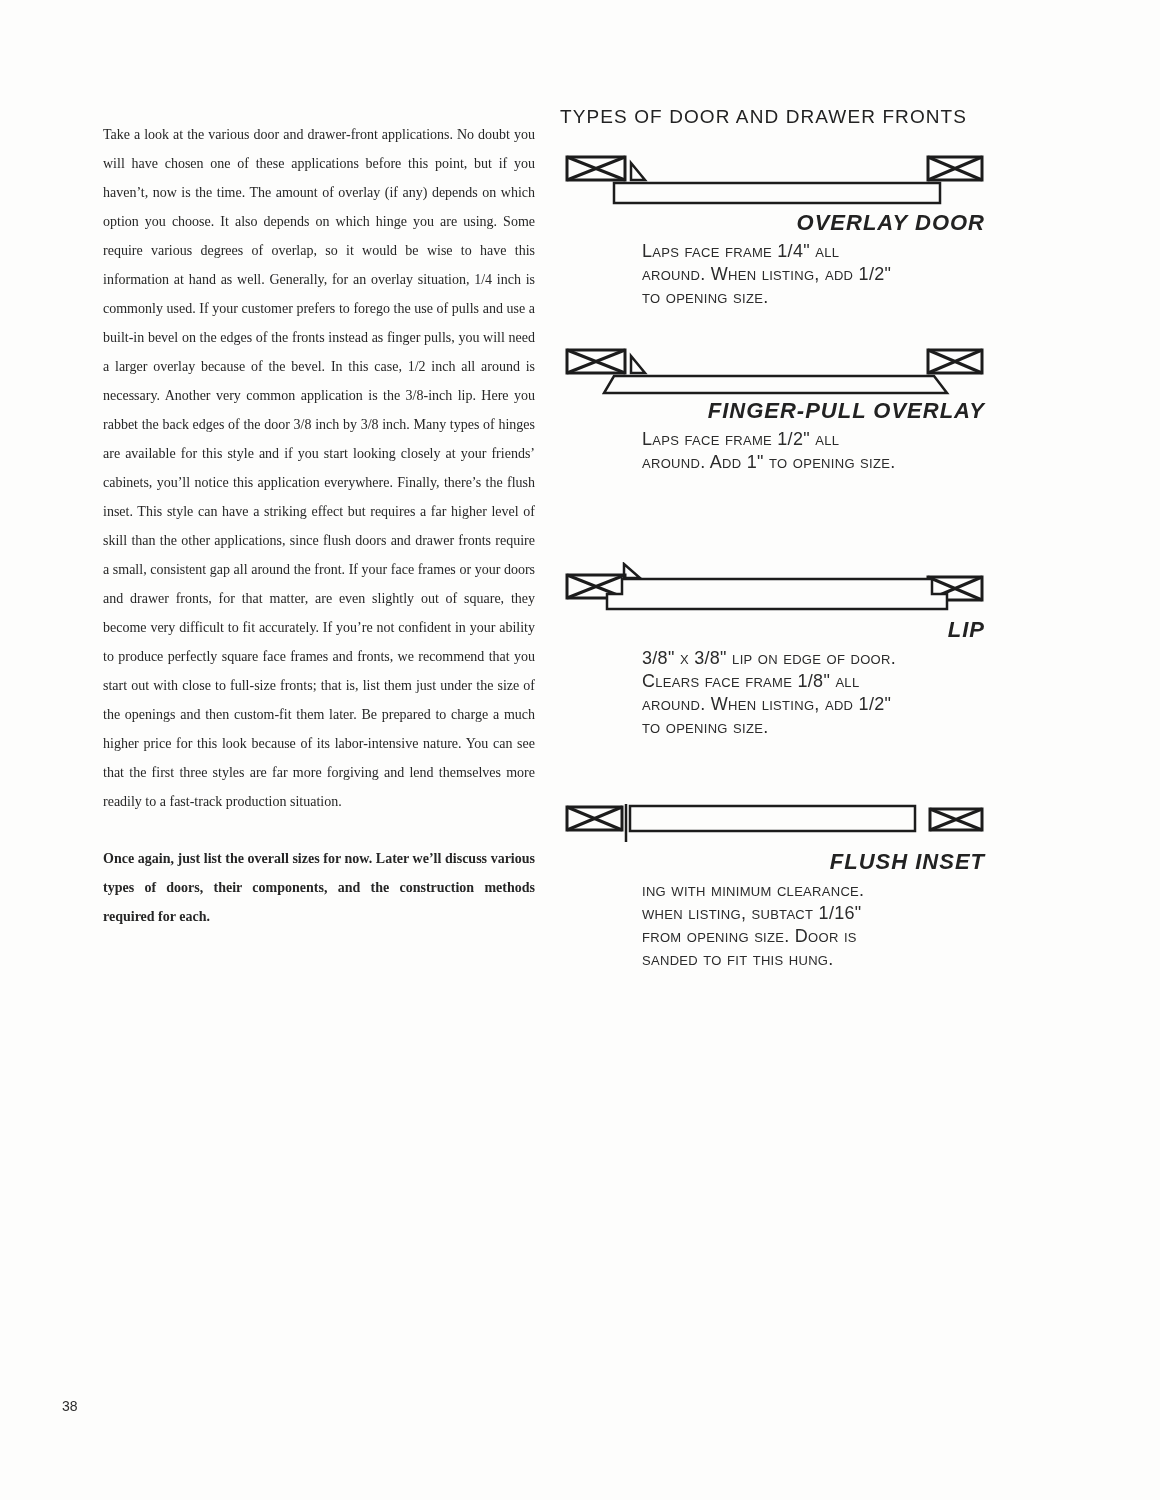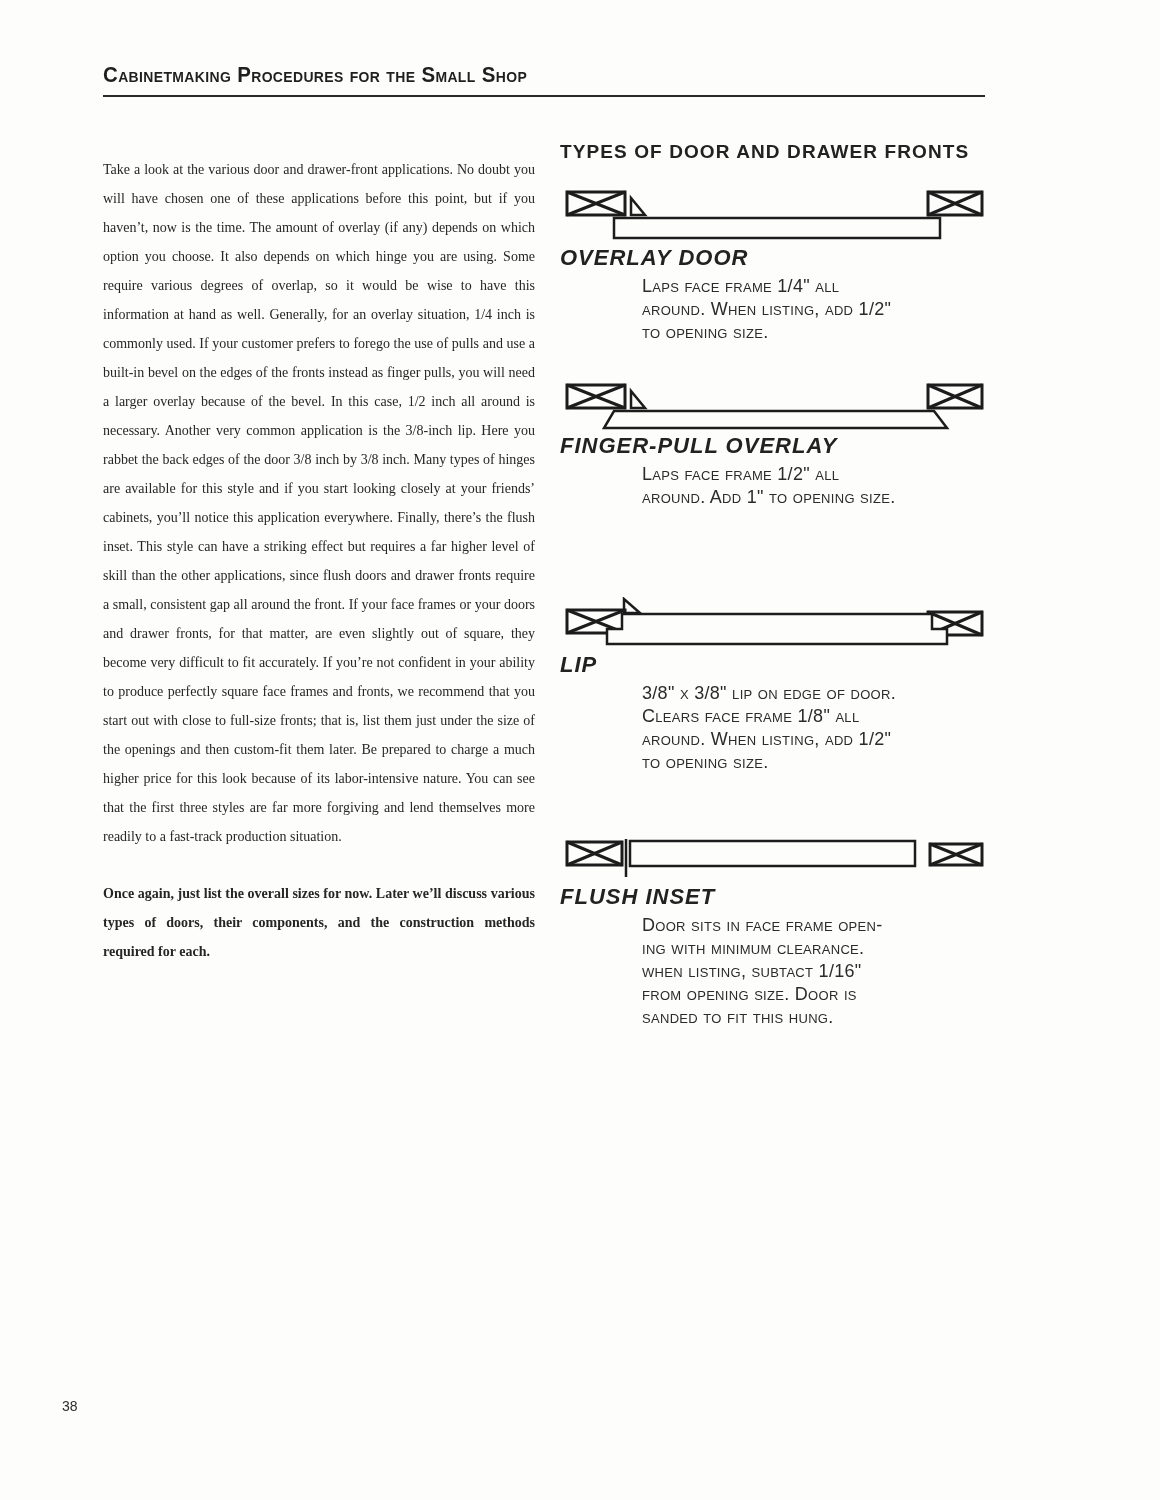--- a/index.html
+++ b/index.html
@@ -48,32 +48,32 @@
     font-size:14px;
     line-height:29px;
     text-align:justify;
     color:#262626;
   }
   .body-text p{margin:0;}
   .body-text p.first{margin-top:20px;}
   .body-text p.second{margin-top:28px;font-weight:bold;}
   
   .column-heading{
-    font-weight:700;
+    font-weight:400;
     font-size:19px;
     letter-spacing:1.1px;
     line-height:24px;
     padding-top:5px;
     color:#222;
     white-space:nowrap;
   }
   .figure svg{display:block;}
   .figure{margin:0;}
   .fig-caption{
-    text-align:left;
+    text-align:right;
     font-weight:700;
     font-style:italic;
     font-size:22px;
     letter-spacing:1px;
     line-height:27px;
     margin-top:2px;
     color:#222;
   }
   .fig-desc{
     margin:4px 0 0 82px;
@@ -94,23 +94,20 @@
   
   .dg{stroke:#1c1c1c;fill:none;}
   .dg-fill{stroke:#1c1c1c;fill:#fdfdfc;}
 </style>
 </head>
 <body>
 
 <div class="page">
   <div class="page-inner">
 
-    <div class="running-head">
-      <span class="title">Cabinetmaking Procedures for the Small Shop</span>
-    </div>
 
     <div class="columns">
 
       <div class="col-left">
         <div class="body-text">
           <p class="first">Take a look at the various door and drawer-front applications. No doubt you will have chosen one of these applications before this point, but if you haven’t, now is the time. The amount of overlay (if any) depends on which option you choose. It also depends on which hinge you are using. Some require various degrees of overlap, so it would be wise to have this information at hand as well. Generally, for an overlay situation, 1/4 inch is commonly used. If your customer prefers to forego the use of pulls and use a built-in bevel on the edges of the fronts instead as finger pulls, you will need a larger overlay because of the bevel. In this case, 1/2 inch all around is necessary. Another very common application is the 3/8-inch lip. Here you rabbet the back edges of the door 3/8 inch by 3/8 inch. Many types of hinges are available for this style and if you start looking closely at your friends’ cabinets, you’ll notice this application everywhere. Finally, there’s the flush inset. This style can have a striking effect but requires a far higher level of skill than the other applications, since flush doors and drawer fronts require a small, consistent gap all around the front. If your face frames or your doors and drawer fronts, for that matter, are even slightly out of square, they become very difficult to fit accurately. If you’re not confident in your ability to produce perfectly square face frames and fronts, we recommend that you start out with close to full-size fronts; that is, list them just under the size of the openings and then custom-fit them later. Be prepared to charge a much higher price for this look because of its labor-intensive nature. You can see that the first three styles are far more forgiving and lend themselves more readily to a fast-track production situation.</p>
           <p class="second">Once again, just list the overall sizes for now. Later we’ll discuss various types of doors, their components, and the construction methods required for each.</p>
         </div>
       </div>
 
@@ -196,21 +193,20 @@
             <g class="dg" stroke-width="3">
               <rect x="370" y="8" width="52" height="21"></rect>
               <line x1="370" y1="8" x2="422" y2="29"></line>
                 <line x1="370" y1="29" x2="422" y2="8"></line>
             </g>
             <line class="dg" stroke-width="2.5" x1="66" y1="3" x2="66" y2="41"></line>
             <rect class="dg-fill" stroke-width="2.5" x="70" y="5" width="285" height="25"></rect>
           </svg>
           <div class="fig-caption">FLUSH INSET</div>
           <div class="fig-desc">
-            <div>Door sits in face frame open-</div>
             <div>ing with minimum clearance.</div>
             <div>when listing, subtact 1/16"</div>
             <div>from opening size. Door is</div>
             <div>sanded to fit this hung.</div>
           </div>
         </div>
 
       </div>
     </div>
   </div>

